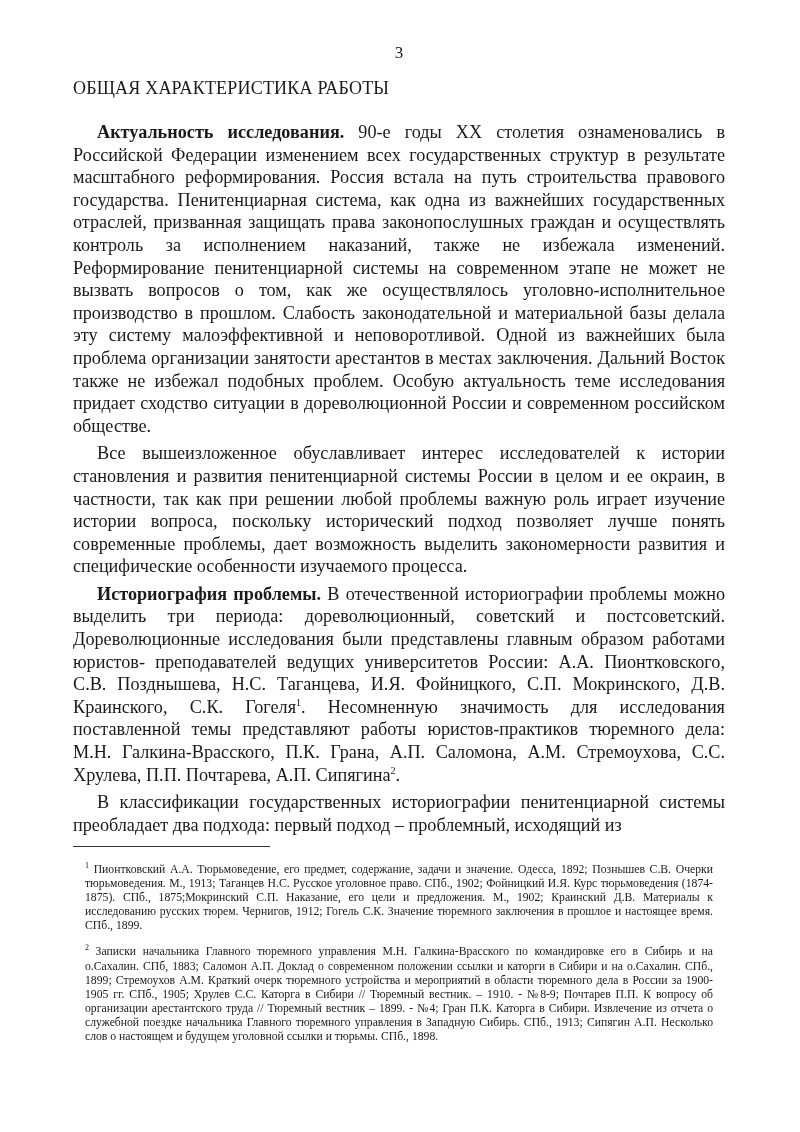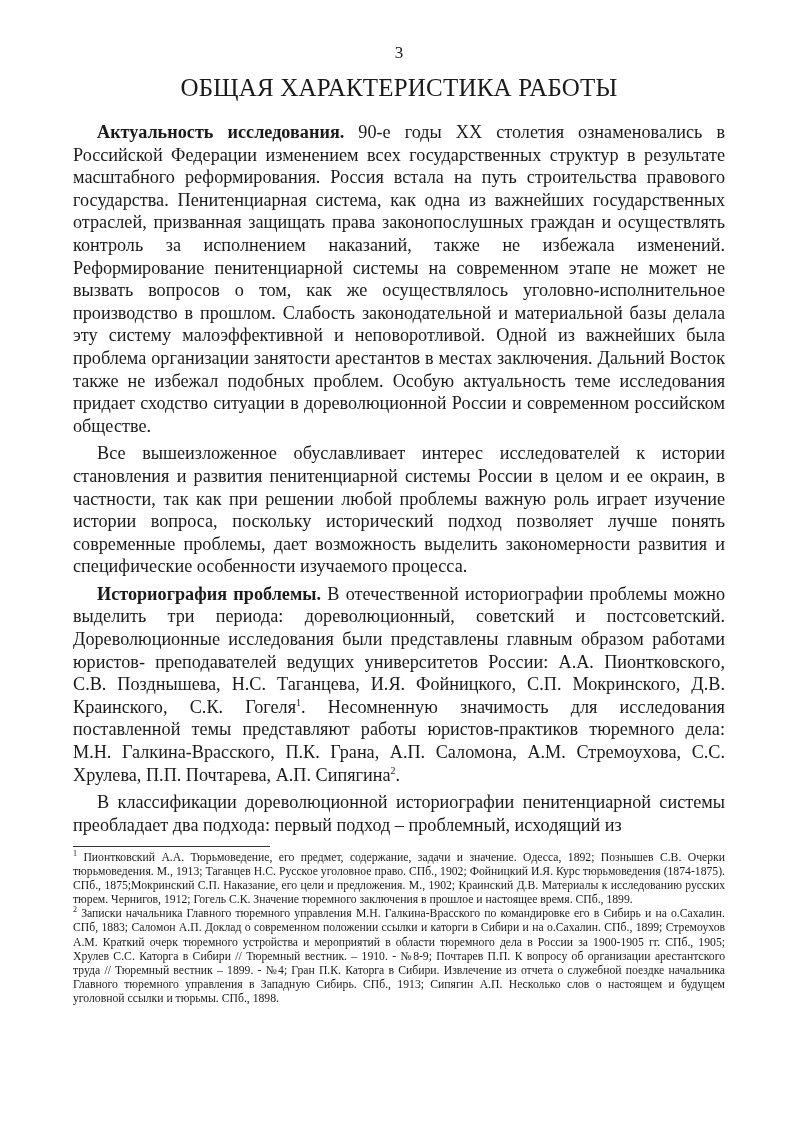--- a/index.html
+++ b/index.html
@@ -28,22 +28,21 @@
       top: 43px;
       text-align: center;
       font-size: 17px;
       line-height: 20px;
     }
     .title {
       position: absolute;
       left: 0;
       width: 652px;
       top: 76px;
-      text-align: center;
-      font-size: 25px;
+      font-size: 18px;
       line-height: 24px;
       letter-spacing: 0.2px;
     }
     .body {
       position: absolute;
       left: 0;
       top: 121px;
       width: 652px;
       font-size: 18.2px;
       line-height: 22.6px;
@@ -72,40 +71,40 @@
     .footnotes {
       position: absolute;
       left: 0;
       top: 851px;
       width: 652px;
       font-size: 11.7px;
       line-height: 14.1px;
       text-align: justify;
     }
     .footnotes p {
-      margin: 0;
+      margin: 12px;
     }
     .footnotes sup {
       font-size: 8px;
       line-height: 0;
       vertical-align: 5px;
     }
   </style>
 </head>
 <body>
 
 <div class="page">
   <div class="page-number">3</div>
   <div class="title">ОБЩАЯ ХАРАКТЕРИСТИКА РАБОТЫ</div>
 
   <div class="body">
     <p><b>Актуальность исследования.</b><span> 90-е годы XX столетия ознаменовались в Российской Федерации изменением всех государственных структур в результате масштабного реформирования. Россия встала на путь строительства правового государства. Пенитенциарная система, как одна из важнейших государственных отраслей, призванная защищать права законопослушных граждан и осуществлять контроль за исполнением наказаний, также не избежала изменений. Реформирование пенитенциарной системы на современном этапе не может не вызвать вопросов о том, как же осуществлялось уголовно-исполнительное производство в прошлом. Слабость законодательной и материальной базы делала эту систему малоэффективной и неповоротливой. Одной из важнейших была проблема организации занятости арестантов в местах заключения. Дальний Восток также не избежал подобных проблем. Особую актуальность теме исследования придает сходство ситуации в дореволюционной России и современном российском обществе.</span></p>
     <p><span>Все вышеизложенное обуславливает интерес исследователей к истории становления и развития пенитенциарной системы России в целом и ее окраин, в частности, так как при решении любой проблемы важную роль играет изучение истории вопроса, поскольку исторический подход позволяет лучше понять современные проблемы, дает возможность выделить закономерности развития и специфические особенности изучаемого процесса.</span></p>
     <p><b>Историография проблемы.</b><span> В отечественной историографии проблемы можно выделить три периода: дореволюционный, советский и постсоветский. Дореволюционные исследования были представлены главным образом работами юристов- преподавателей ведущих университетов России: А.А. Пионтковского, С.В. Позднышева, Н.С. Таганцева, И.Я. Фойницкого, С.П. Мокринского, Д.В. Краинского, С.К. Гогеля</span><sup class="fn">1</sup><span>. Несомненную значимость для исследования поставленной темы представляют работы юристов-практиков тюремного дела: М.Н. Галкина-Врасского, П.К. Грана, А.П. Саломона, А.М. Стремоухова, С.С. Хрулева, П.П. Почтарева, А.П. Сипягина</span><sup class="fn">2</sup><span>.</span></p>
-    <p><span>В классификации дореволюционной историографии пенитенциарной системы преобладает два подхода: первый подход – проблемный, исходящий из</span></p>
+    <p><span>В классификации государственных историографии пенитенциарной системы преобладает два подхода: первый подход – проблемный, исходящий из</span></p>
   </div>
 
   <div class="fn-sep"></div>
 
   <div class="footnotes">
     <p><sup>1</sup><span> Пионтковский А.А. Тюрьмоведение, его предмет, содержание, задачи и значение. Одесса, 1892; Познышев С.В. Очерки тюрьмоведения. М., 1913; Таганцев Н.С. Русское уголовное право. СПб., 1902; Фойницкий И.Я. Курс тюрьмоведения (1874-1875). СПб., 1875;Мокринский С.П. Наказание, его цели и предложения. М., 1902; Краинский Д.В. Материалы к исследованию русских тюрем. Чернигов, 1912; Гогель С.К. Значение тюремного заключения в прошлое и настоящее время. СПб., 1899.</span></p>
     <p><sup>2</sup><span> Записки начальника Главного тюремного управления М.Н. Галкина-Врасского по командировке его в Сибирь и на о.Сахалин. СПб, 1883; Саломон А.П. Доклад о современном положении ссылки и каторги в Сибири и на о.Сахалин. СПб., 1899; Стремоухов А.М. Краткий очерк тюремного устройства и мероприятий в области тюремного дела в России за 1900-1905 гг. СПб., 1905; Хрулев С.С. Каторга в Сибири // Тюремный вестник. – 1910. - №8-9; Почтарев П.П. К вопросу об организации арестантского труда // Тюремный вестник – 1899. - №4; Гран П.К. Каторга в Сибири. Извлечение из отчета о служебной поездке начальника Главного тюремного управления в Западную Сибирь. СПб., 1913; Сипягин А.П. Несколько слов о настоящем и будущем уголовной ссылки и тюрьмы. СПб., 1898.</span></p>
   </div>
 </div>
 

